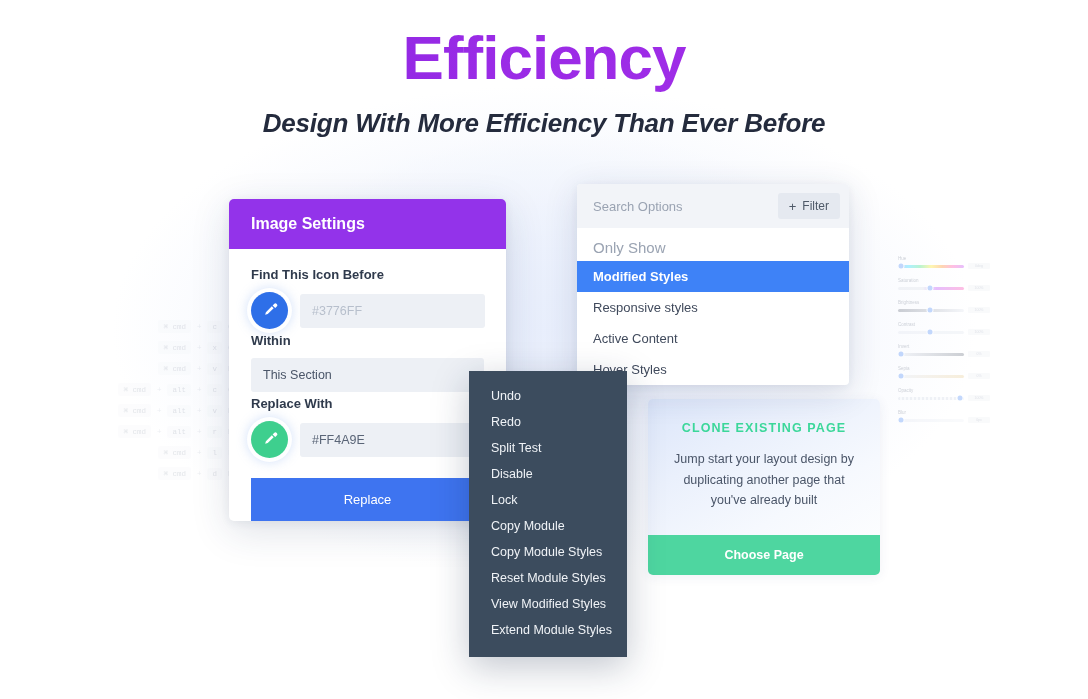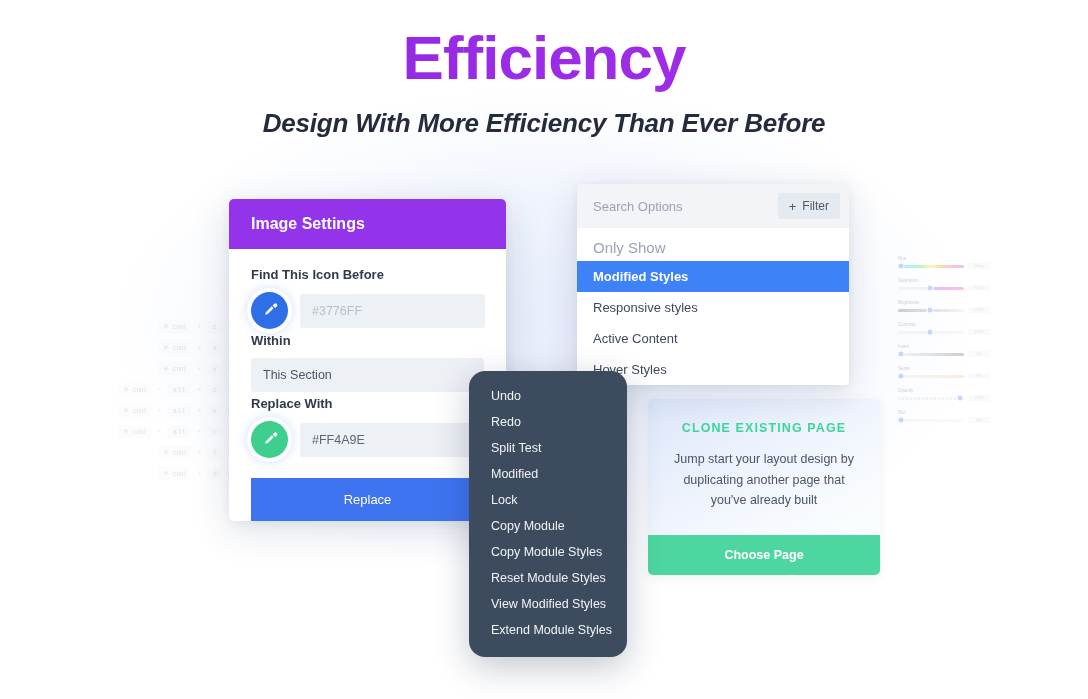--- a/index.html
+++ b/index.html
@@ -222,21 +222,21 @@
   .replace-btn {
     display: block; width: 100%; border: 0; cursor: pointer;
     background: #3E74F0; color: #ffffff;
     font-family: inherit; font-size: 13px; font-weight: 500;
     padding: 14px 0; text-align: center;
   }
 
   
   .ctx-menu {
     position: absolute; left: 469px; top: 371px;
-    width: 158px; background: #3C4C5E; border-radius: 16px;
+    width: 158px; background: #3C4C5E; border-radius: 0;
     padding: 12px 0 14px;
     box-shadow: 0 10px 34px rgba(25,40,70,0.26);
   }
   .ctx-item {
     padding: 6px 22px; font-size: 12.5px; color: #f0f3f7;
     font-weight: 500; cursor: pointer; white-space: nowrap;
   }
 </style>
 </head>
 <body>
@@ -451,21 +451,21 @@
       <div class="replace-wrap">
         <button class="replace-btn">Replace</button>
       </div>
     </div>
   </div>
 
   <div class="ctx-menu" id="ctx-menu">
       <div class="ctx-item">Undo</div>
       <div class="ctx-item">Redo</div>
       <div class="ctx-item">Split Test</div>
-      <div class="ctx-item">Modified</div>
+      <div class="ctx-item">Disable</div>
       <div class="ctx-item">Lock</div>
       <div class="ctx-item">Copy Module</div>
       <div class="ctx-item">Copy Module Styles</div>
       <div class="ctx-item">Reset Module Styles</div>
       <div class="ctx-item">View Modified Styles</div>
       <div class="ctx-item">Extend Module Styles</div>
     </div>
 
 </div>
 

